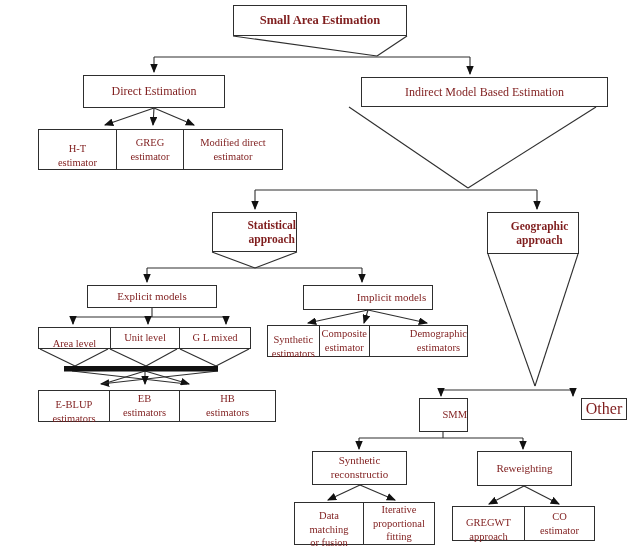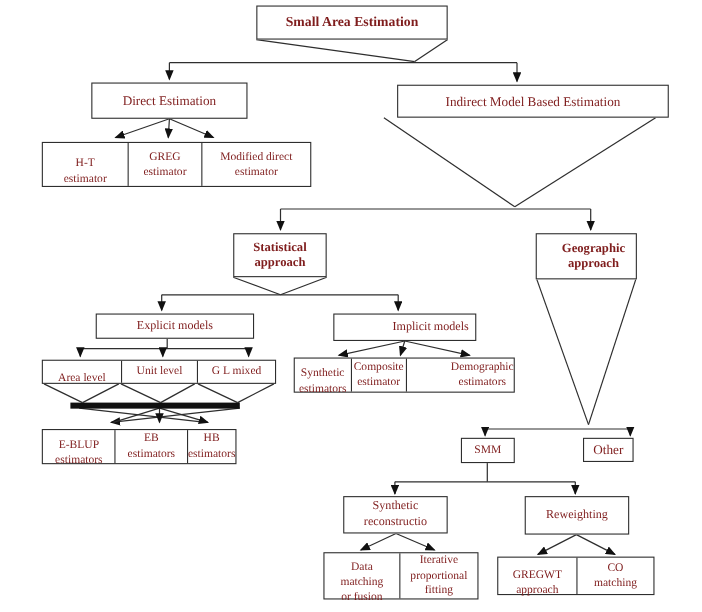--- a/index.html
+++ b/index.html
@@ -37,40 +37,40 @@
     white-space:pre-line;
     font-size:10.5px;line-height:1.3;
     border-left:1px solid #2e2e2e;
   }
   .cell:first-child{border-left:none;margin-top:12px;}
 
   
   #n-sae       {left:233px;top:5px;  width:174px;height:31px;font-size:12.5px;}
   #n-direct    {left:83px; top:75px; width:142px;height:33px;font-size:12px;text-align:center;}
   #n-indirect  {left:349px;top:77px; width:247px;height:30px;font-size:12px;margin-left:12px;}
-  #n-stat      {left:212px;top:212px;width:85px; height:40px;font-size:11.5px;}
+  #n-stat      {left:212px;top:212px;width:85px; height:40px;font-size:11.5px;justify-content:flex-end;}
   #n-geo       {left:487px;top:212px;width:92px; height:42px;font-size:11.5px;padding-left:13px;}
-  #n-explicit  {left:87px; top:285px;width:144px;height:23px;}
+  #n-explicit  {left:87px; top:285px;width:130px;height:23px;}
   #n-implicit  {left:303px;top:285px;width:130px;height:25px;padding-left:47px;}
-  #n-smm       {left:419px;top:398px;width:49px; height:23px;font-size:10.5px;}
-  #n-other     {left:530px;top:398px;width:46px; height:22px;font-size:12px;}
+  #n-smm       {left:419px;top:398px;width:49px; height:34px;font-size:10.5px;justify-content:flex-end;}
+  #n-other     {left:581px;top:398px;width:46px; height:22px;font-size:16px;}
   #n-synthrec  {left:312px;top:451px;width:95px; height:34px;}
   #n-reweight  {left:477px;top:451px;width:95px; height:35px;}
 
   #r-direct-children  {left:38px; top:129px;width:245px;height:41px;}
   #r-direct-children .cell:nth-child(1){width:77px;}
   #r-direct-children .cell:nth-child(2){width:67px;}
   #r-direct-children .cell:nth-child(3){flex:1;}
 
   #r-explicit-children{left:38px; top:327px;width:213px;height:22px;}
   #r-explicit-children .cell:nth-child(1){width:71px;}
   #r-explicit-children .cell:nth-child(2){width:69px;}
   #r-explicit-children .cell:nth-child(3){flex:1;}
 
-  #r-blup-row         {left:38px; top:390px;width:177px;height:32px;}
+  #r-blup-row         {left:38px; top:390px;width:238px;height:32px;}
   #r-blup-row .cell{width:70px;}
   #r-blup-row .cell:nth-child(3){flex:1;}
 
   #r-implicit-children{left:267px;top:325px;width:201px;height:32px;}
   #r-implicit-children .cell:nth-child(1){width:66px;}
   #r-implicit-children .cell:nth-child(2){width:65px;}
   #r-implicit-children .cell:nth-child(3){flex:1;padding-left:40px;}
 
   #r-synthrec-children{left:294px;top:502px;width:141px;height:43px;}
   #r-synthrec-children .cell:nth-child(1){width:68px;}
@@ -221,16 +221,16 @@
 or fusion</div>
     <div class="cell">Iterative
 proportional
 fitting</div>
   </div>
 
   <div class="row" id="r-reweight-children">
     <div class="cell">GREGWT
 approach</div>
     <div class="cell">CO
-matching</div>
+estimator</div>
   </div>
 
 </div>
 
 </body></html>

